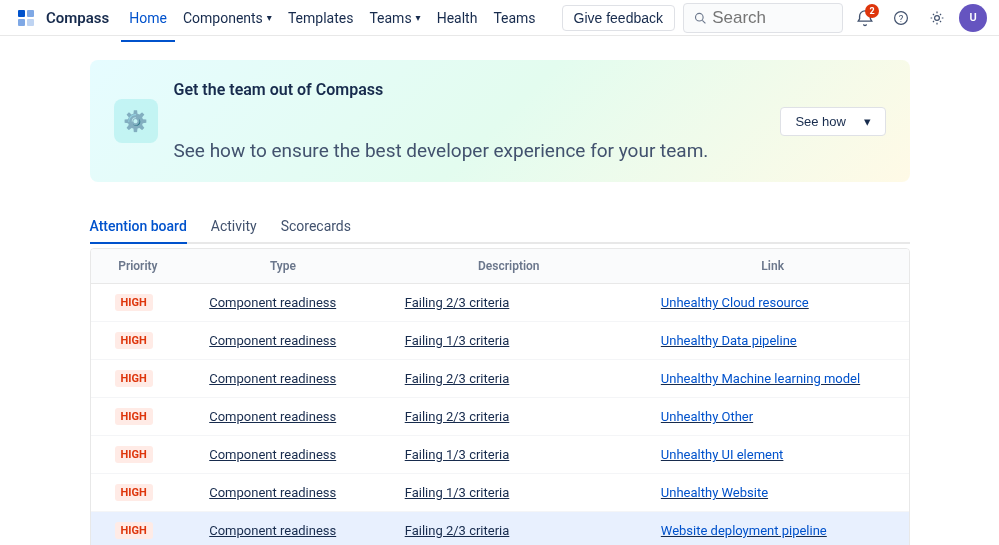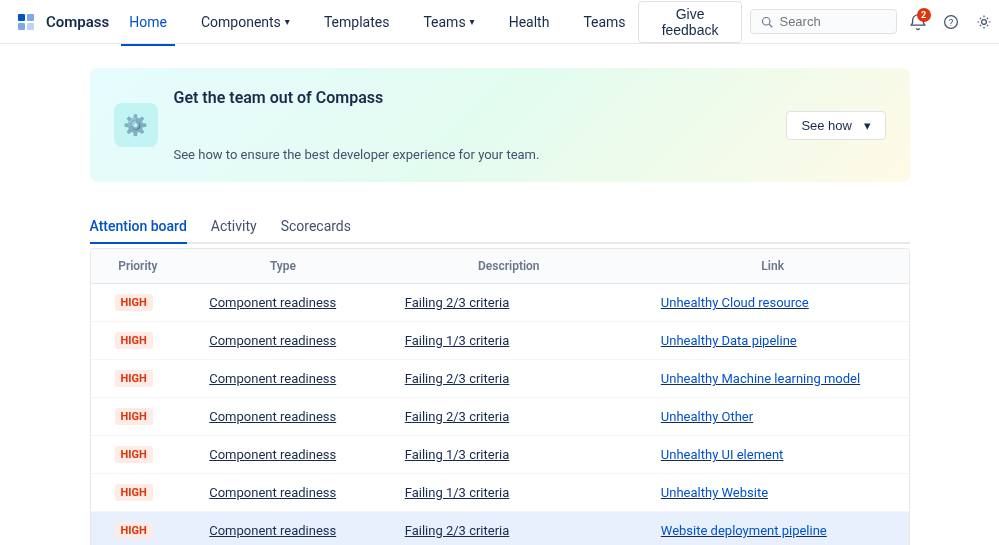--- a/index.html
+++ b/index.html
@@ -2,38 +2,38 @@
 <html><head>
   <meta charset="utf-8">
   <style>
     * { box-sizing: border-box; margin: 0; padding: 0; }
     body { font-family: -apple-system, BlinkMacSystemFont, 'Segoe UI', Roboto, sans-serif; background: #fff; font-size: 14px; color: #172b4d; }
 
     
     .navbar {
       display: flex;
       align-items: center;
-      height: 44px;
+      height: 36px;
       padding: 0 12px;
       border-bottom: 1px solid #e8e8e8;
       background: #fff;
       gap: 4px;
     }
     .navbar-logo {
       display: flex; align-items: center; gap: 6px; margin-right: 8px;
     }
     .navbar-logo .logo-icon {
       display: flex; align-items: center; justify-content: center;
       width: 28px; height: 28px;
     }
     .navbar-logo .logo-text {
       font-weight: 600; font-size: 15px; color: #172b4d;
     }
     .nav-items {
-      display: flex; align-items: center; gap: 18px; flex: 1; text-align: center;
+      display: flex; align-items: center; gap: 0; flex: 1; text-align: center;
     }
     .nav-item {
       padding: 4px 8px; border-radius: 4px; cursor: pointer;
       font-size: 14px; color: #172b4d; display: flex; align-items: center; gap: 4px;
       position: relative;
     }
     .nav-item.active { color: #0052cc; }
     .nav-item.active::after {
       content: ''; position: absolute; bottom: -12px; left: 0; right: 0; height: 2px; background: #0052cc;
     }
@@ -43,21 +43,21 @@
     }
     .feedback-btn {
       padding: 4px 11px; border: 1px solid #dfe1e6; border-radius: 4px;
       background: #fff; cursor: pointer; font-size: 14px; color: #172b4d;
     }
     .search-box {
       display: flex; align-items: center; gap: 6px;
       border: 1px solid #dfe1e6; border-radius: 4px; padding: 4px 10px;
       background: #fafbfc; width: 160px;
     }
-    .search-box input { border: none; background: transparent; outline: none; font-size: 13px; color: #6b778c; width: 100%; }
+    .search-box input { border: none; background: transparent; outline: none; font-size: 17px; color: #6b778c; width: 100%; }
     .notif-badge {
       position: relative; display: flex; align-items: center; justify-content: center;
       width: 28px; height: 28px; cursor: pointer;
     }
     .notif-badge .badge {
       position: absolute; top: 0; right: 0;
       background: #de350b; color: #fff; font-size: 9px; font-weight: 700;
       border-radius: 10px; min-width: 14px; height: 14px;
       display: flex; align-items: center; justify-content: center; padding: 0 2px;
     }
@@ -81,23 +81,23 @@
       background: linear-gradient(135deg, #e6fcff 0%, #e3fcef 50%, #fffae6 100%);
       border-radius: 8px; padding: 20px 24px; margin-bottom: 28px;
     }
     .banner-left { display: flex; align-items: center; gap: 16px; }
     .banner-icon {
       width: 44px; height: 44px; border-radius: 8px;
       background: rgba(0,200,200,0.15); display: flex; align-items: center;
       justify-content: center; font-size: 20px;
     }
     .banner-title { font-size: 16px; font-weight: 600; color: #172b4d; margin-bottom: 4px; }
-    .banner-sub { font-size: 13px; color: #42526e; margin-top: 40px; }
+    .banner-sub { font-size: 19px; color: #42526e; margin-top: 40px; }
     .see-how-btn {
-      display: flex; align-items: center; gap: 12px;
+      display: flex; align-items: center; gap: 18px;
       background: #fff; border: 1px solid #dfe1e6; border-radius: 4px;
       padding: 6px 14px; cursor: pointer; font-size: 13px; color: #172b4d;
     }
 
     
     .tabs { display: flex; gap: 24px; margin-bottom: 4px; border-bottom: 2px solid #e8e8e8; }
     .tab {
       padding: 8px 0; cursor: pointer; font-size: 14px; color: #42526e;
       border-bottom: 2px solid transparent; margin-bottom: -2px;
     }

